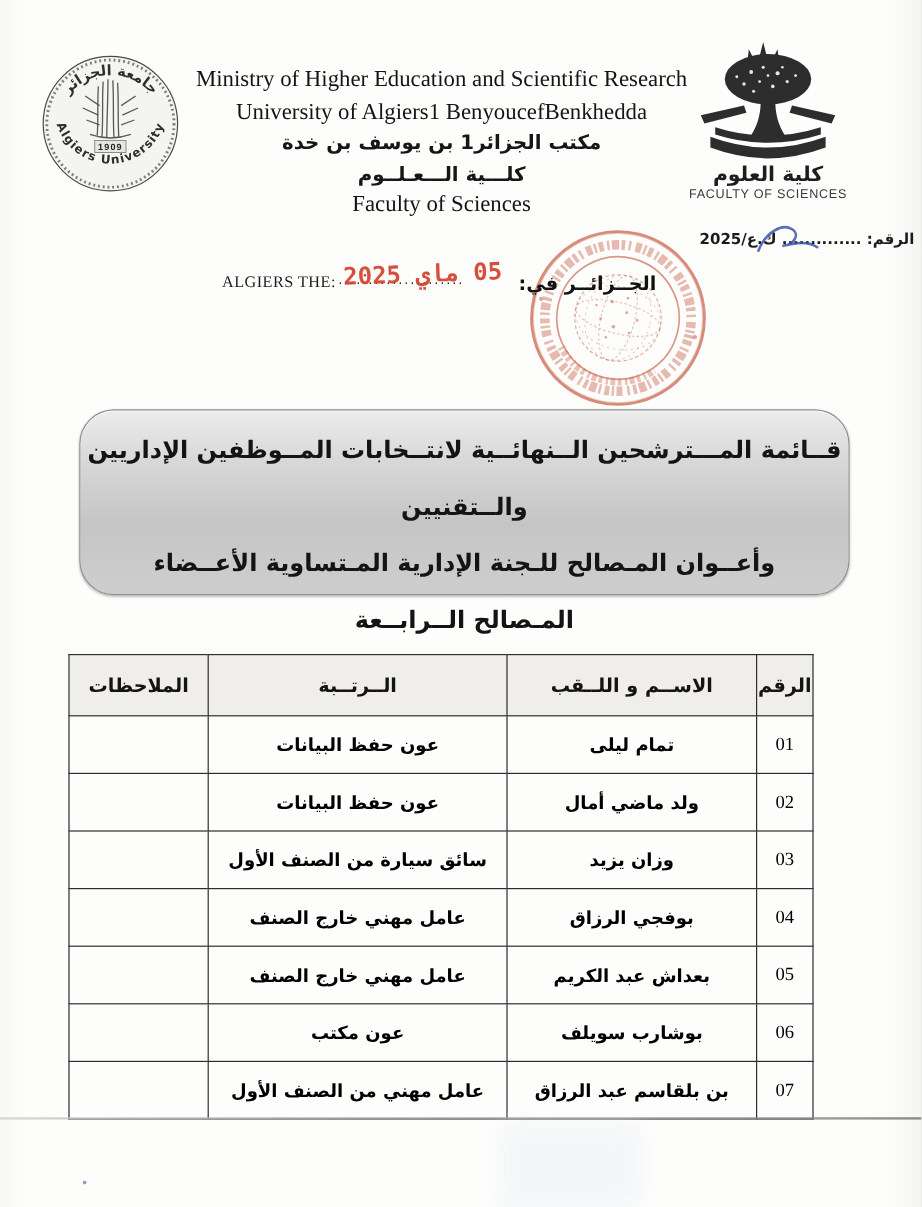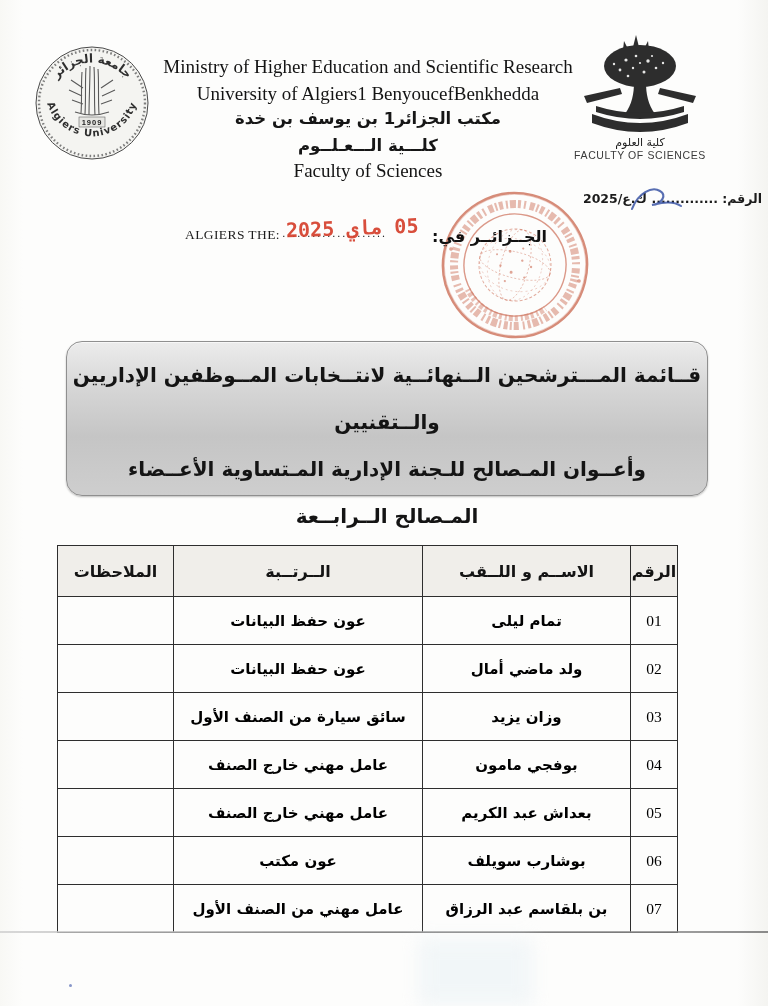--- a/index.html
+++ b/index.html
@@ -15,37 +15,37 @@
   .h-en{font-family:"Liberation Serif", serif;font-weight:normal;color:#141414;}
   .h-en1{position:absolute;left:0;top:56px;width:100%;font-size:19px;}
   .h-en2{position:absolute;left:0;top:83px;width:100%;font-size:19px;}
   .h-ar1{position:absolute;left:0;top:109px;width:100%;font-size:16.5px;font-weight:bold;direction:rtl;}
   .h-ar2{position:absolute;left:0;top:136px;width:100%;font-size:16.5px;font-weight:bold;direction:rtl;}
   .h-en3{position:absolute;left:0;top:160px;width:100%;font-size:19px;}
   
   .seal{position:absolute;left:31px;top:40px;width:122px;height:126px;}
   
   .flogo{position:absolute;left:572px;top:34px;width:136px;text-align:center;}
-  .flogo .ar{font-size:11px;font-weight:normal;color:#1d1d1d;margin-top:-2px;}
+  .flogo .ar{font-size:17px;font-weight:bold;color:#1d1d1d;margin-top:-2px;}
   .flogo .en{font-size:10.5px;color:#3a3a3a;letter-spacing:.6px;font-family:"Liberation Sans",sans-serif;}
   
   .ref-line{position:absolute;left:578px;top:191px;width:184px;direction:rtl;text-align:right;
     font-size:12.5px;font-weight:bold;color:#1b1b1b;z-index:2;}
   .scribble{position:absolute;left:628px;top:183px;z-index:3;}
   .date-line{position:absolute;left:185px;top:227px;width:362px;display:flex;align-items:flex-start;z-index:2;}
   .date-line .en{font-family:"Liberation Serif", serif;font-size:13.5px;color:#1c1c1c;letter-spacing:.4px;white-space:nowrap;}
   .date-line .dots{flex:1;overflow:hidden;white-space:nowrap;font-size:11px;color:#2a2a2a;letter-spacing:1.5px;margin:0 2px;}
   .date-line .ar{font-size:16px;font-weight:bold;direction:rtl;white-space:nowrap;color:#111;margin-left:44px;}
   .date-stamp{position:absolute;left:286px;top:216px;z-index:4;direction:rtl;
     font-family:"DejaVu Sans Mono", monospace;font-weight:bold;font-size:20px;
     color:#d5402c;transform:rotate(-2deg);letter-spacing:1px;opacity:.92;white-space:nowrap;}
   .round-stamp{position:absolute;left:435px;top:185px;width:160px;height:160px;z-index:1;opacity:.82;}
   
   .title-box{position:absolute;left:66px;top:341px;width:640px;height:153px;
-    border:1px solid #8f8f8f;border-radius:16px;
+    border:1px solid #8f8f8f;border-radius:29px;
     background:linear-gradient(180deg,#ececec 0%,#d6d6d6 30%,#c5c5c5 62%,#cecece 100%);
     box-shadow:0 1px 2px rgba(0,0,0,.25), inset 0 1px 0 rgba(255,255,255,.6);
     direction:rtl;text-align:center;}
   .title-box .ln{font-size:20px;font-weight:bold;color:#141414;line-height:47px;}
   .title-box .ln1{margin-top:10px;}
   
   table.roster{position:absolute;left:57px;top:545px;width:620px;border-collapse:collapse;
     direction:rtl;table-layout:fixed;}
   table.roster th, table.roster td{border:1.2px solid #2e2e2e;text-align:center;vertical-align:middle;padding:0;}
   table.roster th{height:50px;font-size:16px;font-weight:bold;background:#f0eeea;color:#141414;}
@@ -212,21 +212,21 @@
         <td></td>
       </tr>
       <tr>
         <td class="num">03</td>
         <td>وزان يزيد</td>
         <td>سائق سيارة من الصنف الأول</td>
         <td></td>
       </tr>
       <tr>
         <td class="num">04</td>
-        <td>بوفجي مامون</td>
+        <td>بوفجي الرزاق</td>
         <td>عامل مهني خارج الصنف</td>
         <td></td>
       </tr>
       <tr>
         <td class="num">05</td>
         <td>بعداش عبد الكريم</td>
         <td>عامل مهني خارج الصنف</td>
         <td></td>
       </tr>
       <tr>

